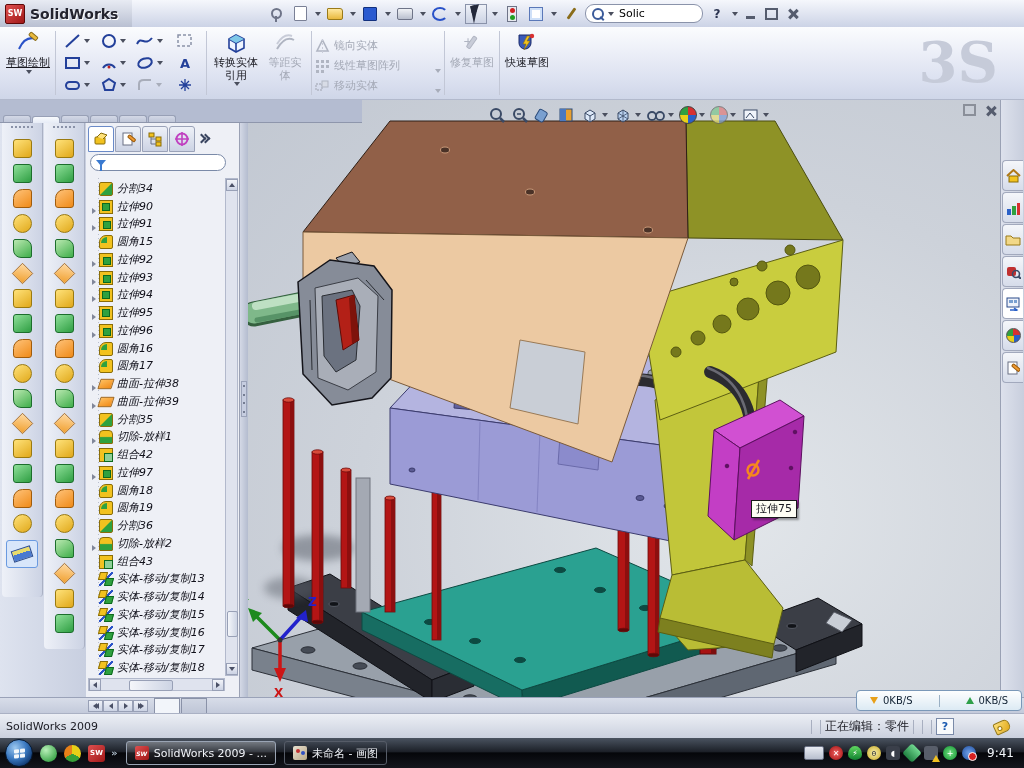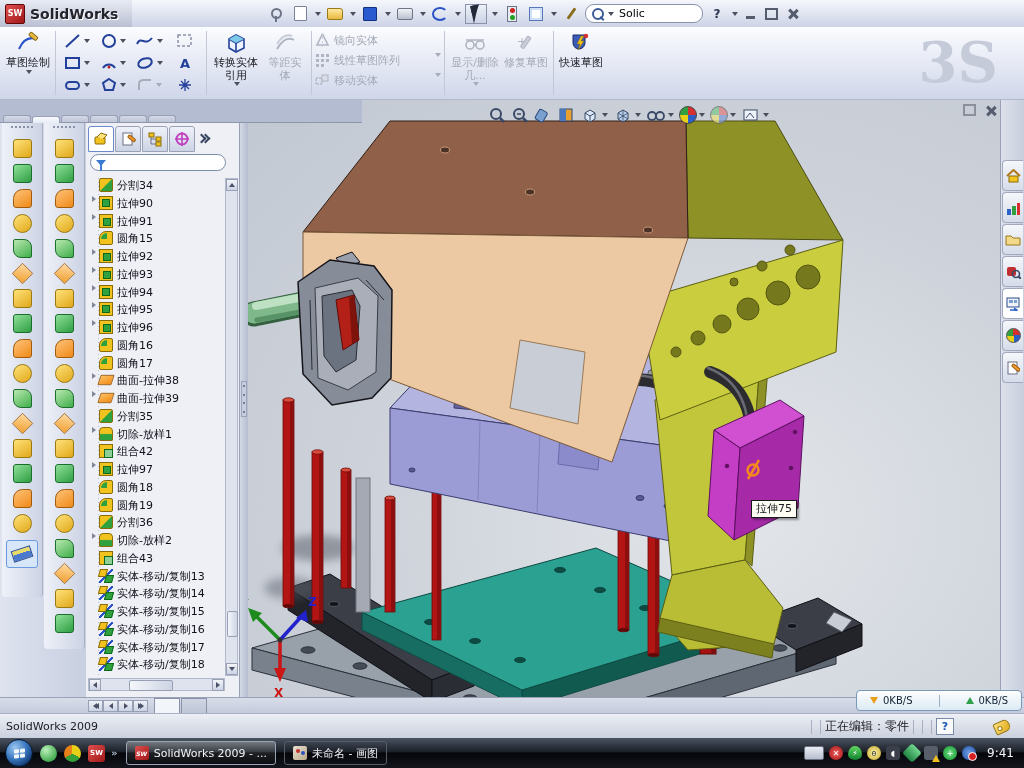--- a/index.html
+++ b/index.html
@@ -43,21 +43,21 @@
   
   #commandbar{left:0;top:27px;width:1024px;height:73px;background:linear-gradient(#fbfcfe,#dde2f1 70%,#cfd6e8);border-bottom:1px solid #b2b9cc;display:flex;align-items:stretch;padding-left:4px;box-sizing:border-box;}
   .csep{width:1px;background:#c2c7d6;margin:4px 3px;}
   .cbtn{display:flex;flex-direction:column;align-items:center;justify-content:flex-start;padding:3px 2px 1px;text-align:center;}
   .cbtn .lab{font-size:11px;line-height:1.15;margin-top:1px;}
   .cbtn.dis .lab{color:#a4a9b6;}
   .cico{height:26px;display:flex;align-items:center;justify-content:center;}
   .grid{display:grid;grid-template-columns:repeat(4,36px);grid-auto-rows:22px;align-content:center;}
   .gcell{display:flex;align-items:center;justify-content:center;gap:1px;}
   .stack{display:flex;flex-direction:column;justify-content:center;}
-  .srow{display:flex;align-items:flex-start;height:20px;gap:4px;color:#a4a9b6;font-size:11px;}
+  .srow{display:flex;align-items:flex-end;height:20px;gap:4px;color:#a4a9b6;font-size:11px;}
   #watermark{margin-left:auto;margin-right:26px;font-size:56px;font-weight:bold;color:#c6cbd9;line-height:70px;font-family:"DejaVu Serif","Liberation Serif",serif;}
   
   #tabstrip{left:0;top:100px;width:362px;height:23px;background:#b4bcd1;border-bottom:1px solid #8e96ac;display:flex;align-items:flex-end;padding-left:3px;box-sizing:border-box;z-index:6;}
   .rtab{padding:3px 13px;font-size:12px;color:#3c4150;background:linear-gradient(#d3d8e6,#bfc6d8);border:1px solid #98a0b6;border-bottom:none;border-radius:3px 3px 0 0;margin-right:1px;}
   .rtab.active{background:linear-gradient(#f8fafd,#e6ebf6);color:#15151d;font-weight:bold;position:relative;top:1px;}
   
   #lefttools{left:0;top:123px;width:86px;height:574px;background:linear-gradient(90deg,#dee3ef,#c8cfe0);z-index:5;}
   .ltcol{position:absolute;top:0;width:40px;display:flex;flex-direction:column;align-items:center;background:linear-gradient(90deg,#eef1f8,#ccd3e4);border-right:1px solid #aab1c4;border-radius:0 0 4px 4px;padding-bottom:4px;}
   .handle{width:22px;height:4px;border-top:2px dotted #8a92a8;margin:3px 0 4px;}
   .lt{width:25px;height:25px;display:flex;align-items:center;justify-content:center;position:relative;}
@@ -75,21 +75,21 @@
   #ptabs{position:absolute;left:2px;top:3px;display:flex;gap:1px;}
   .ptab{width:24px;height:24px;background:linear-gradient(#eef1f8,#ccd3e4);border:1px solid #9aa2b8;border-radius:3px 3px 0 0;display:flex;align-items:center;justify-content:center;}
   .ptab.active{background:#fff;border-color:#6a8ac8;}
   .pmore{width:14px;height:24px;display:flex;align-items:center;justify-content:center;}
   .chev{width:5px;height:5px;border-top:2px solid #3a4560;border-right:2px solid #3a4560;transform:rotate(45deg);}
   #filterbox{position:absolute;left:4px;top:31px;width:136px;height:17px;background:#fff;border:1px solid #7a8aa8;border-radius:9px;display:flex;align-items:center;padding-left:5px;gap:4px;box-sizing:border-box;}
   .funnel{width:0;height:0;border-left:5px solid transparent;border-right:5px solid transparent;border-top:6px solid #3a7ad0;position:relative;}
   .funnel::after{content:"";position:absolute;left:-1px;top:-2px;width:2px;height:7px;background:#3a7ad0;}
   #filterbox input{border:none;outline:none;width:100px;height:12px;font-size:10px;background:transparent;}
   #tree{position:absolute;left:3px;top:55px;width:136px;height:497px;overflow:hidden;background-image:linear-gradient(#b9bfce 30%, transparent 0);background-size:1px 4px;background-repeat:repeat-y;background-position:9px 0;}
-  .trow{display:flex;align-items:flex-start;height:17.75px;font-size:11px;white-space:nowrap;}
+  .trow{display:flex;align-items:flex-end;height:17.75px;font-size:11px;white-space:nowrap;font-style:italic;}
   .texp{width:0;height:0;border-top:3.5px solid transparent;border-bottom:3.5px solid transparent;border-left:4.5px solid #81879a;margin:0 3px 0 3px;flex:0 0 auto;}
   .tico{width:14px;height:14px;margin-right:4px;flex:0 0 auto;box-sizing:border-box;position:relative;}
   .tlab{color:#10101a;}
   .ic-split{background:linear-gradient(135deg,#f2c21f 48%,#2fa13f 52%);border:1px solid #8a6d08;border-radius:2px;}
   .ic-extrude{background:#f2c21f;border:1px solid #8a6d08;}
   .ic-extrude::after{content:"";position:absolute;left:2px;bottom:2px;width:6px;height:6px;background:#2fa13f;border:1px solid #0d6a1d;}
   .ic-extrude2{background:#f2c21f;border:1px solid #8a6d08;}
   .ic-extrude2::after{content:"";position:absolute;left:3px;top:3px;width:6px;height:6px;background:#2fa13f;border:1px solid #0d6a1d;}
   .ic-fillet{background:#f2c21f;border:1px solid #8a6d08;border-radius:7px 2px 2px 2px;}
   .ic-fillet::after{content:"";position:absolute;left:1px;top:1px;width:6px;height:6px;background:#2fa13f;border-radius:6px 0 0 0;}
@@ -239,21 +239,21 @@
   </div>
 
   <div id="commandbar" class="abs">
     <div class="cbtn">
       <span class="cico">
         <svg width="26" height="24">
             <path d="M4 18 Q10 4 22 8" fill="none" stroke="#2a52c8" stroke-width="2"></path>
             <rect x="14" y="3" width="9" height="4" rx="1" transform="rotate(40 18 5)" fill="#e8b93e" stroke="#8a6d1a"></rect>
           </svg>
       </span>
-      <span class="lab" style="width:44px;">草图绘制</span>
+      <span class="lab" style="width:44px;text-decoration:underline;">草图绘制</span>
       <span class="dd"></span>
     </div>
     <div class="csep"></div>
     <div class="grid">
       <span class="gcell">
           <svg width="18" height="16">
             <line x1="2" y1="14" x2="15" y2="2" stroke="#23409a" stroke-width="2"></line>
           </svg>
           <span class="dd"></span>
         </span>
@@ -372,31 +372,20 @@
       <div class="srow">
         <svg width="15" height="14">
             <rect x="1" y="5" width="6" height="6" fill="none" stroke="#b0b5c2" stroke-width="1.4" stroke-dasharray="2 1"></rect>
             <rect x="7" y="2" width="6" height="6" fill="#d8dce6" stroke="#b0b5c2"></rect>
           </svg>
         <span>移动实体</span>
         <span class="dd dis" style="margin-left:auto;"></span>
       </div>
     </div>
     <div class="csep"></div>
-    <div class="cbtn dis">
-      <span class="cico">
-          <svg width="26" height="24">
-            <circle cx="8" cy="14" r="4" fill="none" stroke="#b0b5c2" stroke-width="1.6"></circle>
-            <circle cx="18" cy="14" r="4" fill="none" stroke="#b0b5c2" stroke-width="1.6"></circle>
-            <path d="M12 14 h2 M4 9 l18 0" stroke="#b0b5c2" stroke-width="1.4"></path>
-          </svg>
-        </span>
-      <span class="lab" style="width:50px;">显示/删除几...</span>
-      <span class="dd dis"></span>
-    </div>
     <div class="cbtn dis">
       <span class="cico">
           <svg width="24" height="24">
             <text x="3" y="15" font-size="12" fill="#b0b5c2">+</text>
             <rect x="10" y="5" width="4" height="13" rx="1" transform="rotate(35 12 11)" fill="#c8ccd8" stroke="#b0b5c2"></rect>
           </svg>
         </span>
       <span class="lab" style="width:44px;">修复草图</span>
     </div>
     <div class="csep"></div>

